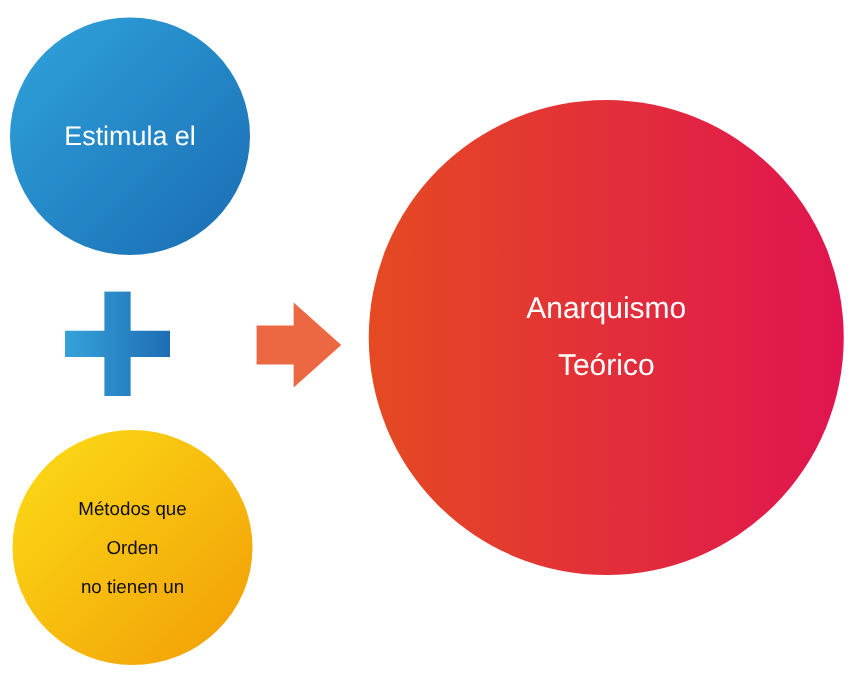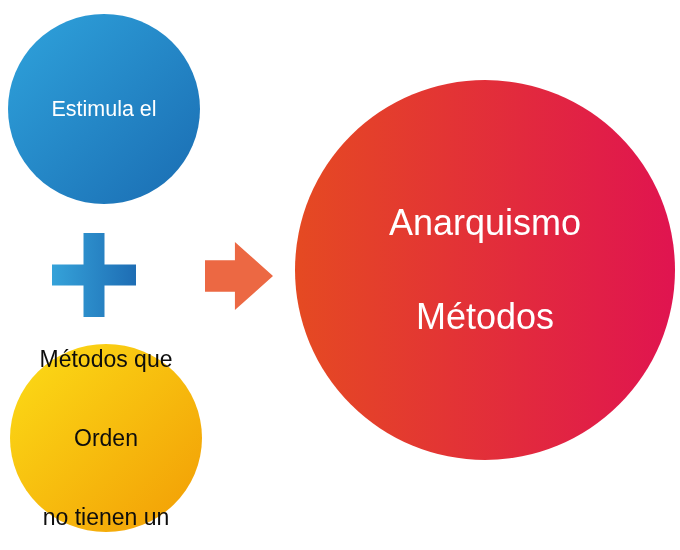--- a/index.html
+++ b/index.html
@@ -21,21 +21,20 @@
     display: flex;
     align-items: center;
     justify-content: center;
     text-align: center;
   }
   .circle-text {
     display: flex;
     flex-direction: column;
     align-items: center;
     justify-content: center;
-    gap: 48px;
   }
   .circle.blue {
     left: 8px;
     top: 14px;
     width: 192px;
     height: 190px;
     background: linear-gradient(135deg, var(--blue-light, #2fa3dc) 0%, var(--blue-dark, #1a6cb2) 100%);
   }
   .circle.blue .circle-text {
     color: var(--text-light, #ffffff);
@@ -44,33 +43,33 @@
   }
   .circle.yellow {
     left: 10px;
     top: 344px;
     width: 192px;
     height: 188px;
     background: linear-gradient(135deg, var(--yellow-light, #fcdd17) 0%, var(--yellow-dark, #f29c05) 100%);
   }
   .circle.yellow .circle-text {
     color: var(--text-dark, #0d0d0d);
-    font-size: 23px;
+    font-size: 15px;
     line-height: 31px;
   }
   .circle.red {
     left: 295px;
     top: 80px;
     width: 380px;
     height: 380px;
     background: linear-gradient(to right, var(--red-orange, #e54a22) 0%, var(--red-crimson, #e01450) 100%);
   }
   .circle.red .circle-text {
     color: var(--text-light, #ffffff);
-    font-size: 36px;
+    font-size: 24px;
     line-height: 46px;
   }
   .plus {
     position: absolute;
     left: 52px;
     top: 233px;
     width: 84px;
     height: 84px;
     background: linear-gradient(to right, var(--plus-light, #35a2d9) 0%, var(--plus-dark, #1e6db4) 100%);
     clip-path: polygon(
@@ -113,17 +112,17 @@
       <span>Orden</span>
       <span>no tienen un</span>
     </div>
   </div>
 
   <div class="arrow"></div>
 
   <div class="circle red">
     <div class="circle-text">
       <span>Anarquismo</span>
-      <span>Métodos</span>
+      <span>Teórico</span>
     </div>
   </div>
 
 </div>
 
 </body></html>

